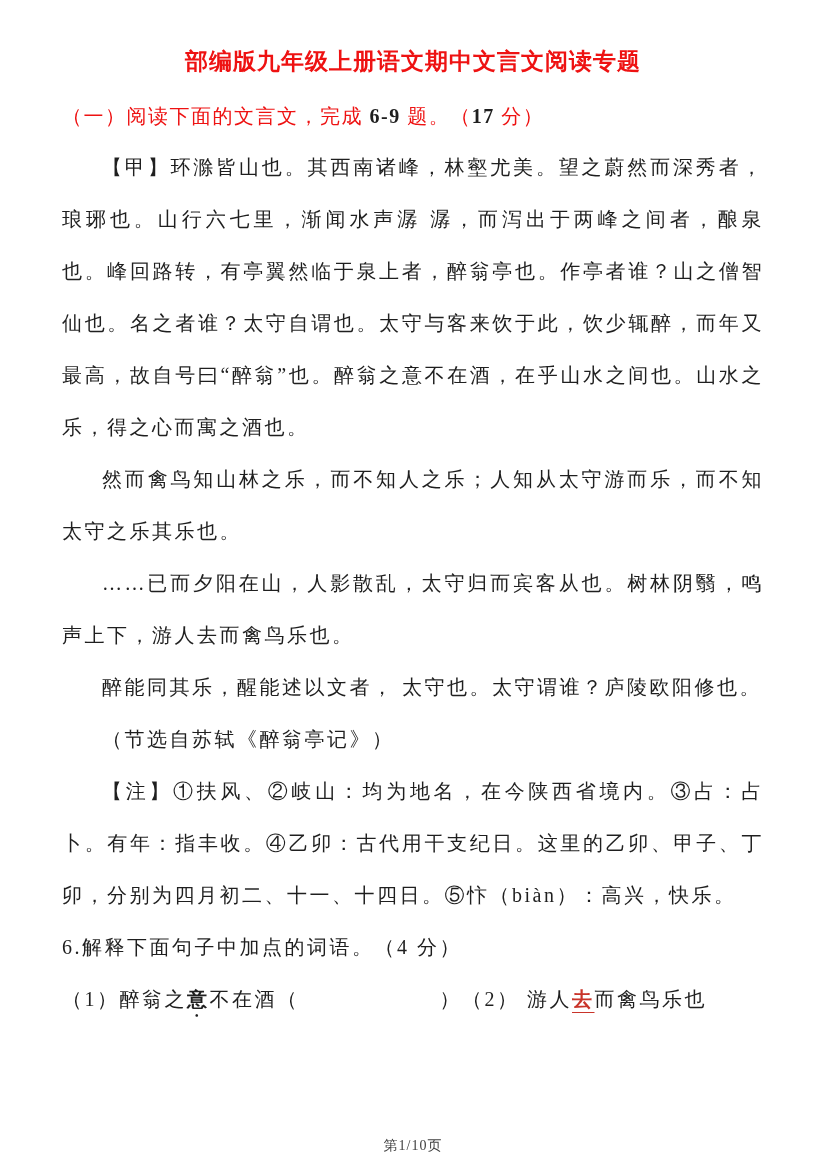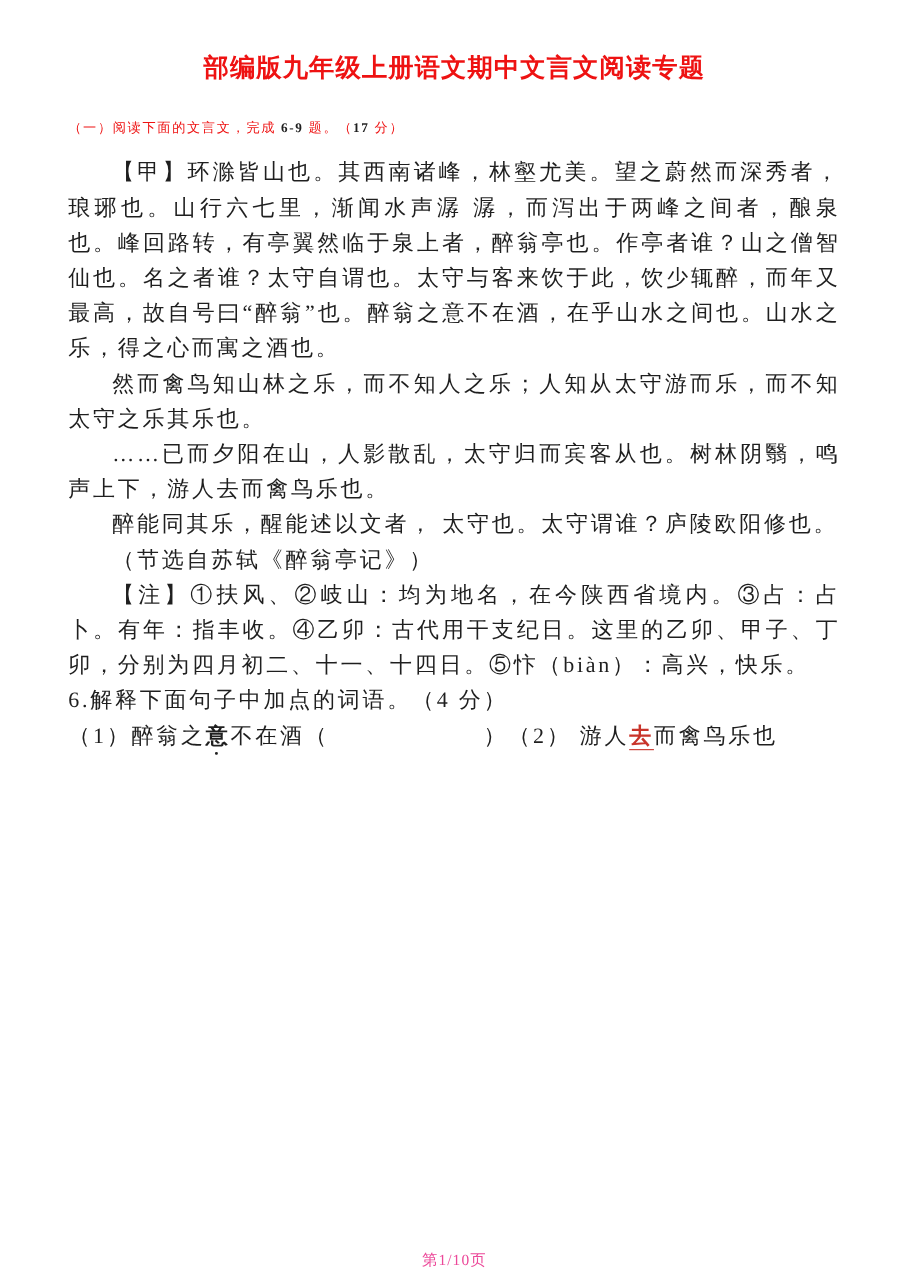--- a/index.html
+++ b/index.html
@@ -24,31 +24,31 @@
   }
   .doc-title{
     text-align:center;
     font-size:23px;
     font-weight:bold;
     color:var(--accent-red);
     letter-spacing:1px;
     margin-bottom:24px;
   }
   .section-heading{
-    font-size:12px;
+    font-size:20px;
     line-height:30px;
     color:var(--accent-red);
     letter-spacing:1.5px;
     margin-bottom:10px;
   }
   .content{
     font-size:20px;
   }
   .para{
-    line-height:32px;
+    line-height:52px;
     letter-spacing:2.5px;
     text-align:justify;
     color:var(--text-color);
   }
   .para.indent{text-indent:2em;}
   .para.align-right{text-align:right;}
   .red{color:var(--accent-red);}
   .num{font-weight:bold;color:var(--text-color);}
   .u{
     text-decoration:underline;
@@ -74,21 +74,21 @@
     width:140px;
   }
   .footer{
     position:absolute;
     left:0;
     bottom:14px;
     width:100%;
     text-align:center;
     font-size:14px;
     letter-spacing:1px;
-    color:#ec4899;
+    color:#404040;
   }
 </style>
 </head>
 <body>
 
 <div class="page">
   <div class="doc-title">部编版九年级上册语文期中文言文阅读专题</div>
 
   <div class="section-heading"><span class="red">（一）阅读下面的文言文，完成 </span><span class="num">6-9</span><span class="red"> 题。（</span><span class="num">17</span><span class="red"> 分）</span></div>
 

